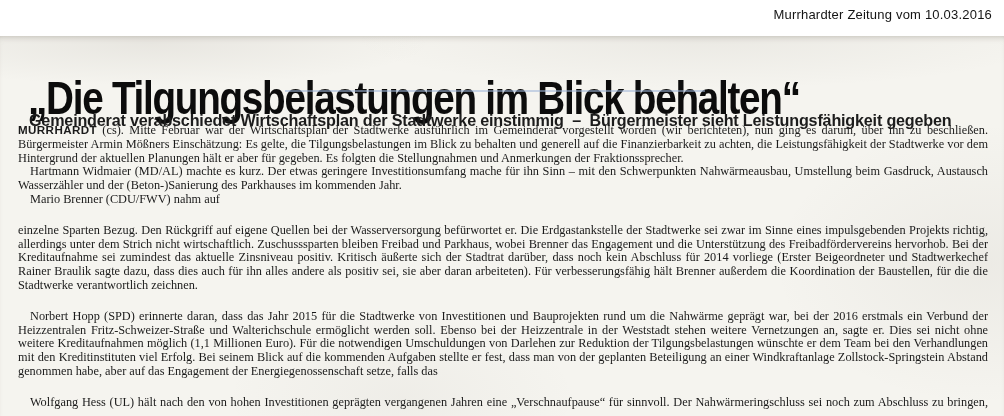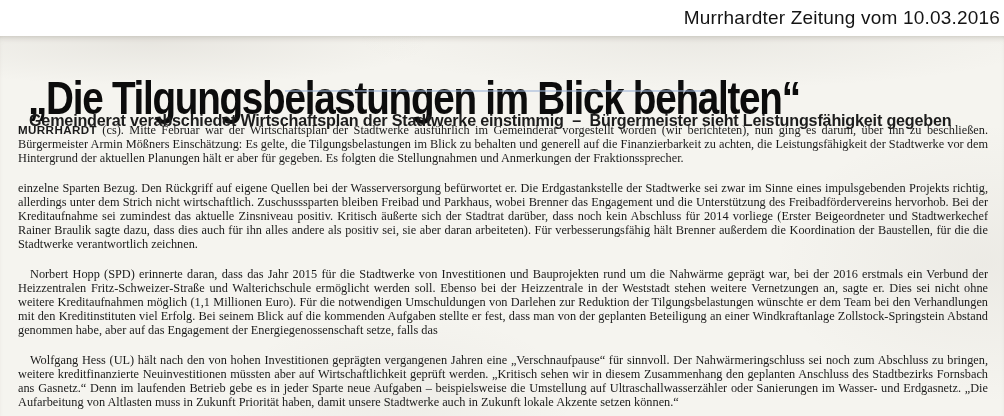--- a/index.html
+++ b/index.html
@@ -5,23 +5,23 @@
   html, body { margin: 0; padding: 0; }
   body {
     width: 1004px; height: 416px;
     position: relative;
     background: #ffffff;
     overflow: hidden;
     font-family: "Liberation Serif", serif;
   }
   .source-line {
     position: absolute;
-    top: 7px; right: 4px;
+    top: 7px; right: 12px;
     font-family: "Liberation Sans", sans-serif;
-    font-size: 19px;
+    font-size: 13px;
     color: #141414;
     letter-spacing: 0.2px;
   }
   .scan {
     position: absolute;
     top: 36px; left: 0; right: 0; bottom: 0;
     background-color: var(--paper, #f5f4ef);
     background-image:
       radial-gradient(ellipse 400px 60px at 15% 2%, rgba(120,112,100,0.10), transparent 70%),
       radial-gradient(ellipse 500px 70px at 70% 1%, rgba(120,112,100,0.08), transparent 70%),
@@ -96,20 +96,22 @@
 
 <h1 class="headline">„Die Tilgungsbelastungen im Blick behalten“</h1>
 
 <div class="artifact-line"></div>
 
 <h2 class="subheadline">Gemeinderat verabschiedet Wirtschaftsplan der Stadtwerke einstimmig  –  Bürgermeister sieht Leistungsfähigkeit gegeben</h2>
 
 <div class="columns">
     <div class="col">
       <p><strong class="dateline">MURRHARDT</strong> (cs). Mitte Februar war der Wirtschaftsplan der Stadtwerke ausführlich im Gemeinderat vorgestellt worden (wir berichteten), nun ging es darum, über ihn zu beschließen. Bürgermeister Armin Mößners Einschätzung: Es gelte, die Tilgungsbelastungen im Blick zu behalten und generell auf die Finanzierbarkeit zu achten, die Leistungsfähigkeit der Stadtwerke vor dem Hintergrund der aktuellen Planungen hält er aber für gegeben. Es folgten die Stellungnahmen und Anmerkungen der Fraktionssprecher.</p>
+      <p class="indent">Hartmann Widmaier (MD/AL) machte es kurz. Der etwas geringere Investitionsumfang mache für ihn Sinn – mit den Schwerpunkten Nahwärmeausbau, Umstellung beim Gasdruck, Austausch Wasserzähler und der (Beton-)Sanierung des Parkhauses im kommenden Jahr.</p>
+      <p class="indent">Mario Brenner (CDU/FWV) nahm auf</p>
     </div>
     <div class="col">
       <p>einzelne Sparten Bezug. Den Rückgriff auf eigene Quellen bei der Wasserversorgung befürwortet er. Die Erdgastankstelle der Stadtwerke sei zwar im Sinne eines impulsgebenden Projekts richtig, allerdings unter dem Strich nicht wirtschaftlich. Zuschusssparten bleiben Freibad und Parkhaus, wobei Brenner das Engagement und die Unterstützung des Freibadfördervereins hervorhob. Bei der Kreditaufnahme sei zumindest das aktuelle Zinsniveau positiv. Kritisch äußerte sich der Stadtrat darüber, dass noch kein Abschluss für 2014 vorliege (Erster Beigeordneter und Stadtwerkechef Rainer Braulik sagte dazu, dass dies auch für ihn alles andere als positiv sei, sie aber daran arbeiteten). Für verbesserungsfähig hält Brenner außerdem die Koordination der Baustellen, für die die Stadtwerke verantwortlich zeichnen.</p>
     </div>
     <div class="col">
       <p class="indent">Norbert Hopp (SPD) erinnerte daran, dass das Jahr 2015 für die Stadtwerke von Investitionen und Bauprojekten rund um die Nahwärme geprägt war, bei der 2016 erstmals ein Verbund der Heizzentralen Fritz-Schweizer-Straße und Walterichschule ermöglicht werden soll. Ebenso bei der Heizzentrale in der Weststadt stehen weitere Vernetzungen an, sagte er. Dies sei nicht ohne weitere Kreditaufnahmen möglich (1,1 Millionen Euro). Für die notwendigen Umschuldungen von Darlehen zur Reduktion der Tilgungsbelastungen wünschte er dem Team bei den Verhandlungen mit den Kreditinstituten viel Erfolg. Bei seinem Blick auf die kommenden Aufgaben stellte er fest, dass man von der geplanten Beteiligung an einer Windkraftanlage Zollstock-Springstein Abstand genommen habe, aber auf das Engagement der Energiegenossenschaft setze, falls das</p>
     </div>
     <div class="col">
       <p class="indent">Wolfgang Hess (UL) hält nach den von hohen Investitionen geprägten vergangenen Jahren eine „Verschnaufpause“ für sinnvoll. Der Nahwärmeringschluss sei noch zum Abschluss zu bringen, weitere kreditfinanzierte Neuinvestitionen müssten aber auf Wirtschaftlichkeit geprüft werden. „Kritisch sehen wir in diesem Zusammenhang den geplanten Anschluss des Stadtbezirks Fornsbach ans Gasnetz.“ Denn im laufenden Betrieb gebe es in jeder Sparte neue Aufgaben – beispielsweise die Umstellung auf Ultraschallwasserzähler oder Sanierungen im Wasser- und Erdgasnetz. „Die Aufarbeitung von Altlasten muss in Zukunft Priorität haben, damit unsere Stadtwerke auch in Zukunft lokale Akzente setzen können.“</p>
       <p class="indent">Der Wirtschaftsplan für 2008 wurde einstimmig verabschiedet.</p>

